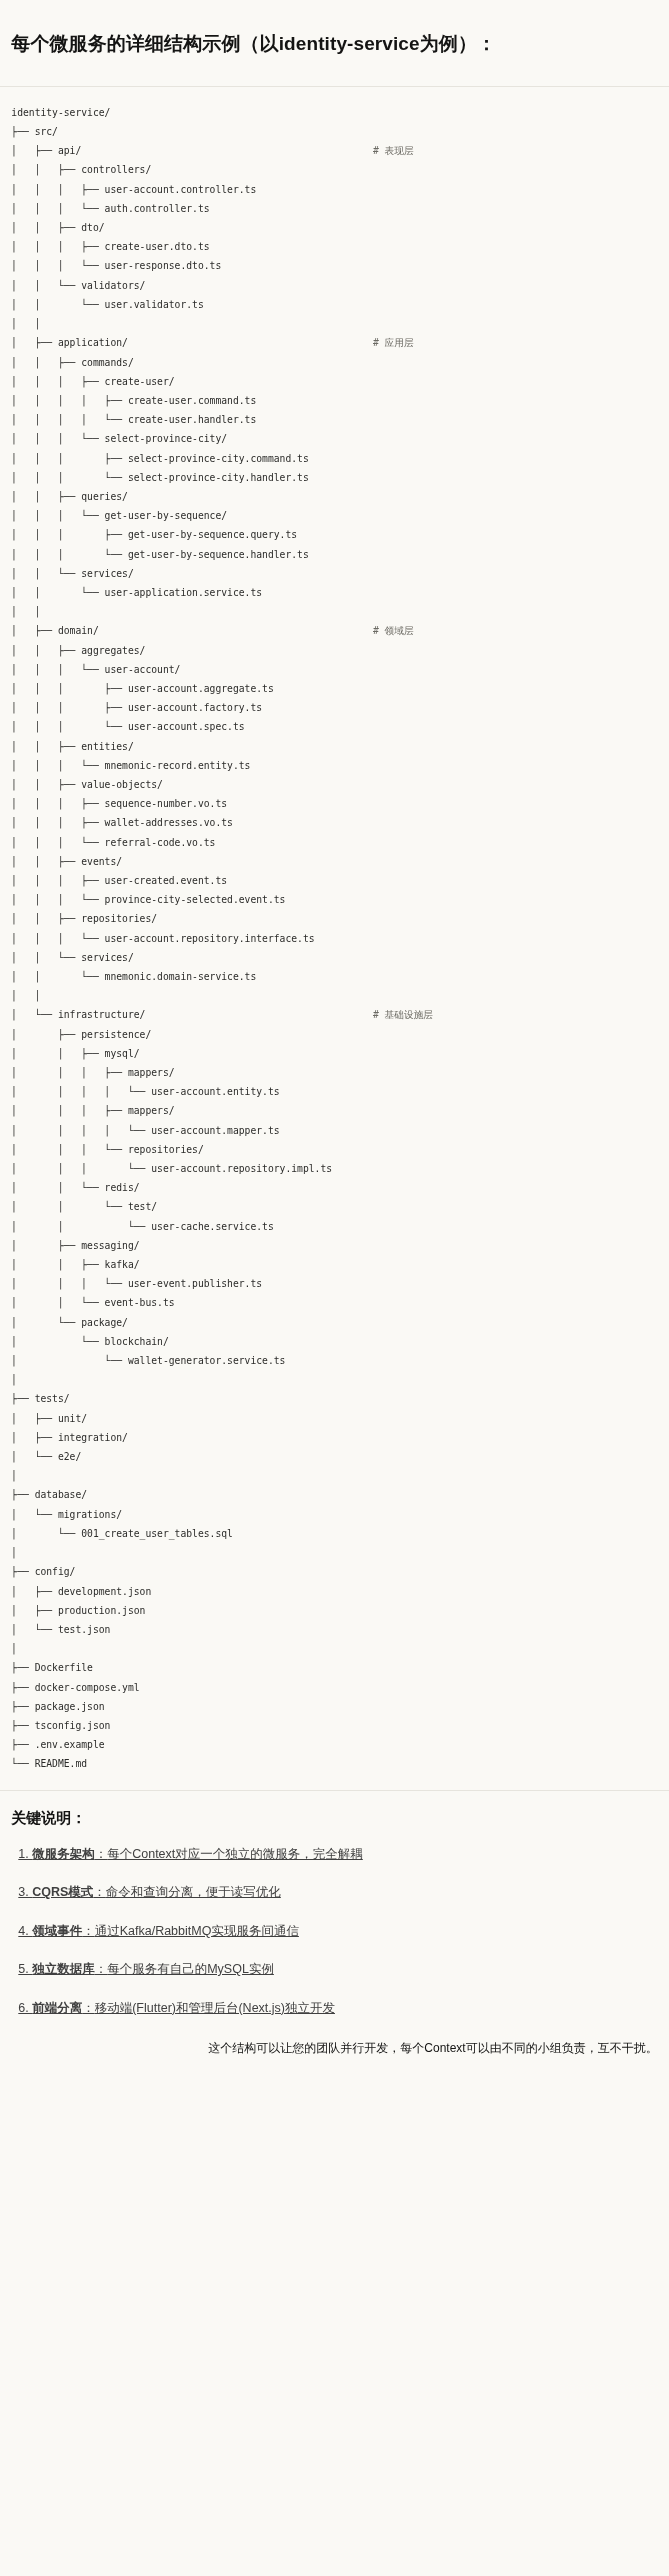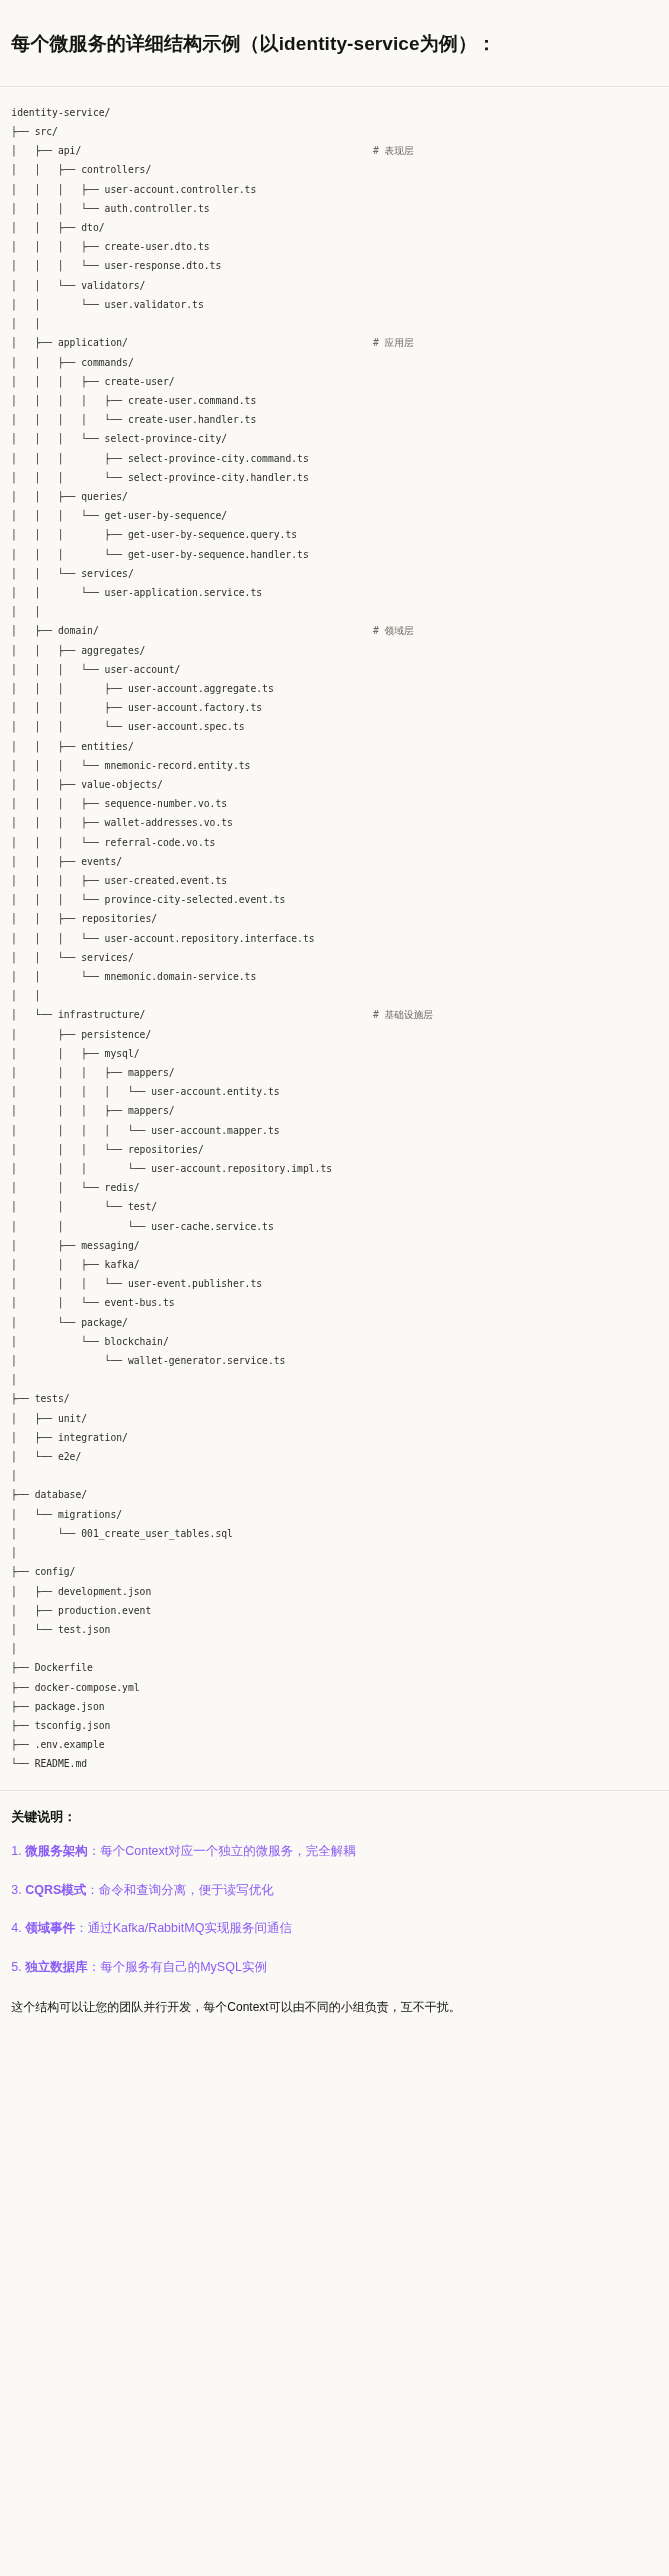--- a/index.html
+++ b/index.html
@@ -46,38 +46,41 @@
     letter-spacing:0px;
     tab-size:4;
   }
   pre.tree .cmt{color:#6b6a63;margin-top:47px;}
 
   
   .keypoints{
     padding:15px 11.3px 19px 11.3px;
   }
   .kp-title{
-    font-size:13px;
+    font-size:15px;
     font-weight:bold;
     margin:3.8px 0 16.3px 0;
     line-height:1.3;
+    font-family:Liberation Serif, serif;
   }
   .kp-item{
     font-size:12.5px;
     line-height:1.55;
-    margin:0 0 19px 0;
-    color:#8b5cf6;
+    margin:0 0 19px 7px;
+    color:#404040;
+    text-decoration:underline;
   }
   .kp-item .num{font-weight:normal;}
   .kp-item .term{font-weight:bold;}
   .kp-footer{
     font-size:12px;
     line-height:1.6;
     margin:21px 0 0 0;
     color:#141413;
+    text-align:right;
   }
 </style>
 </head>
 <body>
 
 <div class="page">
 
   <h2 class="heading">每个微服务的详细结构示例（以identity-service为例）：</h2>
 
   <hr class="rule">
@@ -154,21 +157,21 @@
 <span><span>│   ├── unit/</span></span>
 <span><span>│   ├── integration/</span></span>
 <span><span>│   └── e2e/</span></span>
 <span><span>│</span></span>
 <span><span>├── database/</span></span>
 <span><span>│   └── migrations/</span></span>
 <span><span>│       └── 001_create_user_tables.sql</span></span>
 <span><span>│</span></span>
 <span><span>├── config/</span></span>
 <span><span>│   ├── development.json</span></span>
-<span><span>│   ├── production.event</span></span>
+<span><span>│   ├── production.json</span></span>
 <span><span>│   └── test.json</span></span>
 <span><span>│</span></span>
 <span><span>├── Dockerfile</span></span>
 <span><span>├── docker-compose.yml</span></span>
 <span><span>├── package.json</span></span>
 <span><span>├── tsconfig.json</span></span>
 <span><span>├── .env.example</span></span>
 <span><span>└── README.md</span></span>
 </pre>
   </div>
@@ -176,19 +179,20 @@
   <hr class="rule">
 
   <div class="keypoints">
     <div class="kp-title">关键说明：</div>
 
     <div>
         <p class="kp-item"><span class="num">1. </span><span class="term">微服务架构</span><span>：</span><span>每个Context对应一个独立的微服务，完全解耦</span></p>
         <p class="kp-item"><span class="num">3. </span><span class="term">CQRS模式</span><span>：</span><span>命令和查询分离，便于读写优化</span></p>
         <p class="kp-item"><span class="num">4. </span><span class="term">领域事件</span><span>：</span><span>通过Kafka/RabbitMQ实现服务间通信</span></p>
         <p class="kp-item"><span class="num">5. </span><span class="term">独立数据库</span><span>：</span><span>每个服务有自己的MySQL实例</span></p>
+        <p class="kp-item"><span class="num">6. </span><span class="term">前端分离</span><span>：</span><span>移动端(Flutter)和管理后台(Next.js)独立开发</span></p>
       </div>
 
     <div class="kp-footer">这个结构可以让您的团队并行开发，每个Context可以由不同的小组负责，互不干扰。</div>
   </div>
 
 </div>
 
 
 </body></html>

